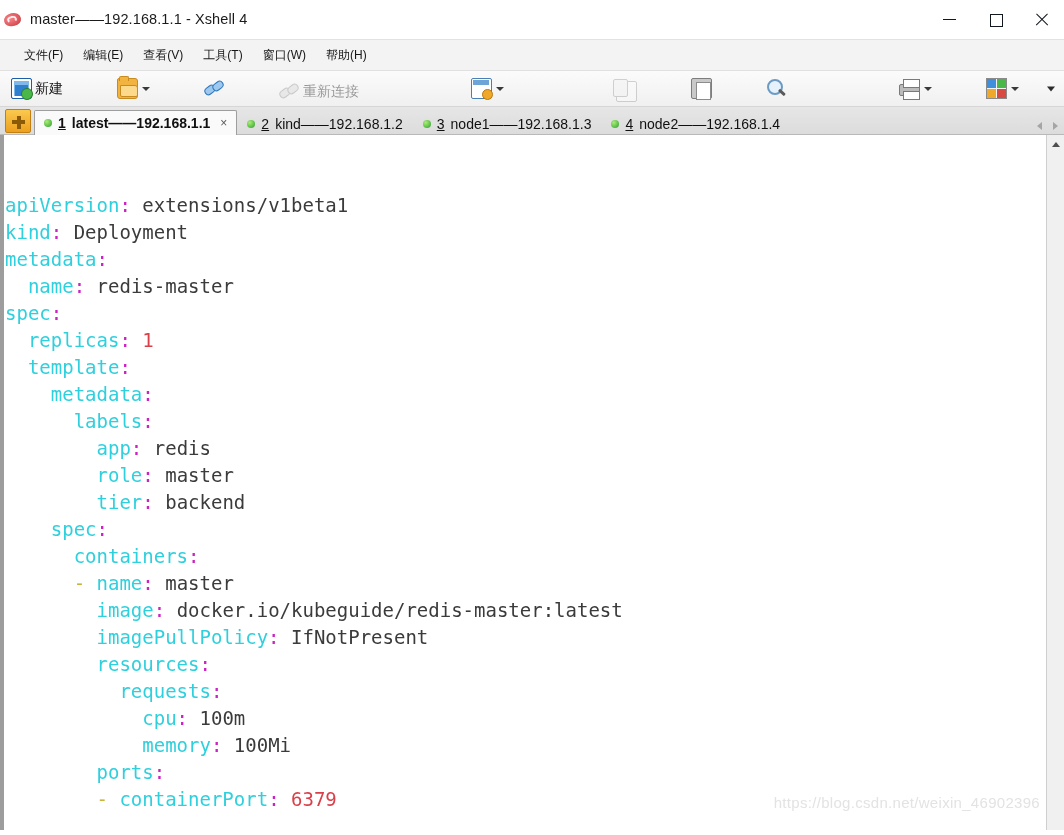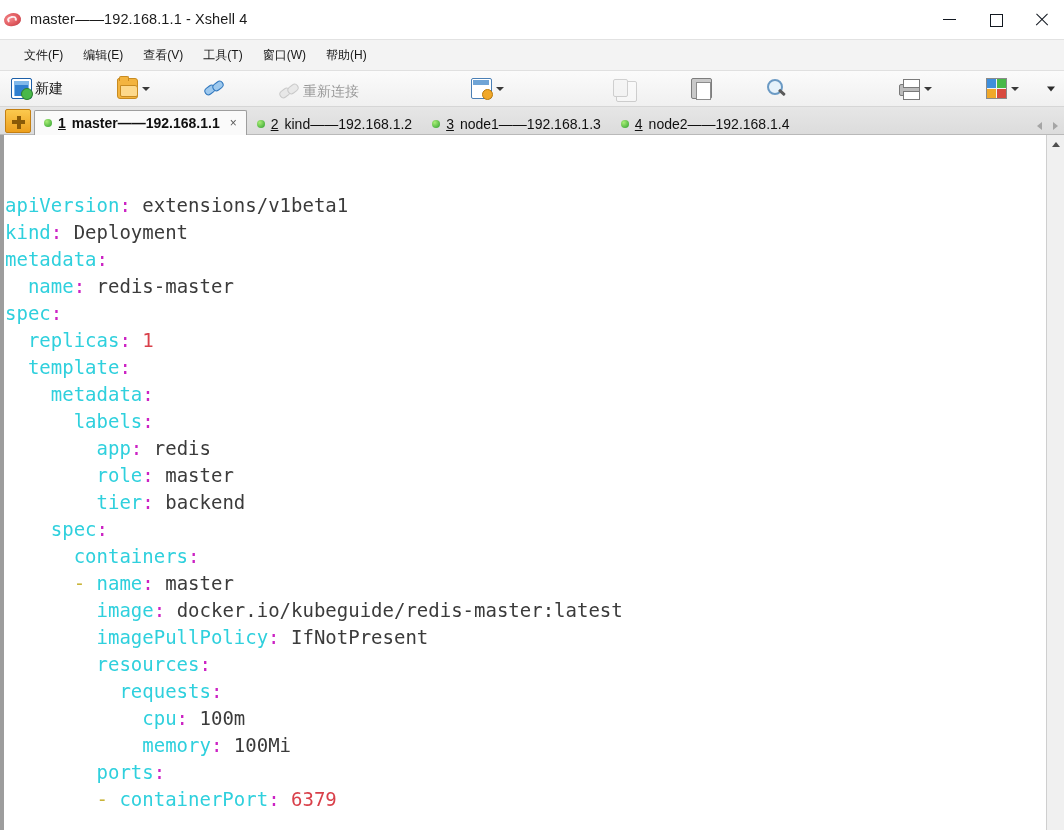--- a/index.html
+++ b/index.html
@@ -426,21 +426,21 @@
 
 <div id="tabbar">
   <div id="newtab-btn">
     <span class="plus-h"></span>
     <span class="plus-v"></span>
   </div>
 
   <div class="tab active">
     <span class="tab-dot"></span>
     <span class="tab-num">1</span>
-    <span>master——192.168.1.1</span>
+    <span>latest——192.168.1.1</span>
     <span class="tab-close">×</span>
   </div>
 
   <div class="tab">
     <span class="tab-dot"></span>
     <span class="tab-num">2</span>
     <span>kind——192.168.1.2</span>
   </div>
 
   <div class="tab">
@@ -460,20 +460,21 @@
     <span class="tscroll right"></span>
   </div>
 </div>
 
 <div id="terminal-wrap">
   <div id="term-gutter"></div>
   <div id="terminal">
     <div id="term-lines"><div class="tline"><span class="k">apiVersion</span><span class="c">:</span>&nbsp;<span class="v">extensions/v1beta1</span></div><div class="tline"><span class="k">kind</span><span class="c">:</span>&nbsp;<span class="v">Deployment</span></div><div class="tline"><span class="k">metadata</span><span class="c">:</span></div><div class="tline">&nbsp;&nbsp;<span class="k">name</span><span class="c">:</span>&nbsp;<span class="v">redis-master</span></div><div class="tline"><span class="k">spec</span><span class="c">:</span></div><div class="tline">&nbsp;&nbsp;<span class="k">replicas</span><span class="c">:</span>&nbsp;<span class="n">1</span></div><div class="tline">&nbsp;&nbsp;<span class="k">template</span><span class="c">:</span></div><div class="tline">&nbsp;&nbsp;&nbsp;&nbsp;<span class="k">metadata</span><span class="c">:</span></div><div class="tline">&nbsp;&nbsp;&nbsp;&nbsp;&nbsp;&nbsp;<span class="k">labels</span><span class="c">:</span></div><div class="tline">&nbsp;&nbsp;&nbsp;&nbsp;&nbsp;&nbsp;&nbsp;&nbsp;<span class="k">app</span><span class="c">:</span>&nbsp;<span class="v">redis</span></div><div class="tline">&nbsp;&nbsp;&nbsp;&nbsp;&nbsp;&nbsp;&nbsp;&nbsp;<span class="k">role</span><span class="c">:</span>&nbsp;<span class="v">master</span></div><div class="tline">&nbsp;&nbsp;&nbsp;&nbsp;&nbsp;&nbsp;&nbsp;&nbsp;<span class="k">tier</span><span class="c">:</span>&nbsp;<span class="v">backend</span></div><div class="tline">&nbsp;&nbsp;&nbsp;&nbsp;<span class="k">spec</span><span class="c">:</span></div><div class="tline">&nbsp;&nbsp;&nbsp;&nbsp;&nbsp;&nbsp;<span class="k">containers</span><span class="c">:</span></div><div class="tline">&nbsp;&nbsp;&nbsp;&nbsp;&nbsp;&nbsp;<span class="d">-</span>&nbsp;<span class="k">name</span><span class="c">:</span>&nbsp;<span class="v">master</span></div><div class="tline">&nbsp;&nbsp;&nbsp;&nbsp;&nbsp;&nbsp;&nbsp;&nbsp;<span class="k">image</span><span class="c">:</span>&nbsp;<span class="v">docker.io/kubeguide/redis-master:latest</span></div><div class="tline">&nbsp;&nbsp;&nbsp;&nbsp;&nbsp;&nbsp;&nbsp;&nbsp;<span class="k">imagePullPolicy</span><span class="c">:</span>&nbsp;<span class="v">IfNotPresent</span></div><div class="tline">&nbsp;&nbsp;&nbsp;&nbsp;&nbsp;&nbsp;&nbsp;&nbsp;<span class="k">resources</span><span class="c">:</span></div><div class="tline">&nbsp;&nbsp;&nbsp;&nbsp;&nbsp;&nbsp;&nbsp;&nbsp;&nbsp;&nbsp;<span class="k">requests</span><span class="c">:</span></div><div class="tline">&nbsp;&nbsp;&nbsp;&nbsp;&nbsp;&nbsp;&nbsp;&nbsp;&nbsp;&nbsp;&nbsp;&nbsp;<span class="k">cpu</span><span class="c">:</span>&nbsp;<span class="v">100m</span></div><div class="tline">&nbsp;&nbsp;&nbsp;&nbsp;&nbsp;&nbsp;&nbsp;&nbsp;&nbsp;&nbsp;&nbsp;&nbsp;<span class="k">memory</span><span class="c">:</span>&nbsp;<span class="v">100Mi</span></div><div class="tline">&nbsp;&nbsp;&nbsp;&nbsp;&nbsp;&nbsp;&nbsp;&nbsp;<span class="k">ports</span><span class="c">:</span></div><div class="tline">&nbsp;&nbsp;&nbsp;&nbsp;&nbsp;&nbsp;&nbsp;&nbsp;<span class="d">-</span>&nbsp;<span class="k">containerPort</span><span class="c">:</span>&nbsp;<span class="n">6379</span></div></div>
     
     
+    <div id="watermark">https://blog.csdn.net/weixin_46902396</div>
   </div>
   <div id="vscroll">
     <div class="sb-arrow">
       <span class="chev"></span>
     </div>
     <div class="sb-track"></div>
   </div>
 </div>
 
 </body></html>

